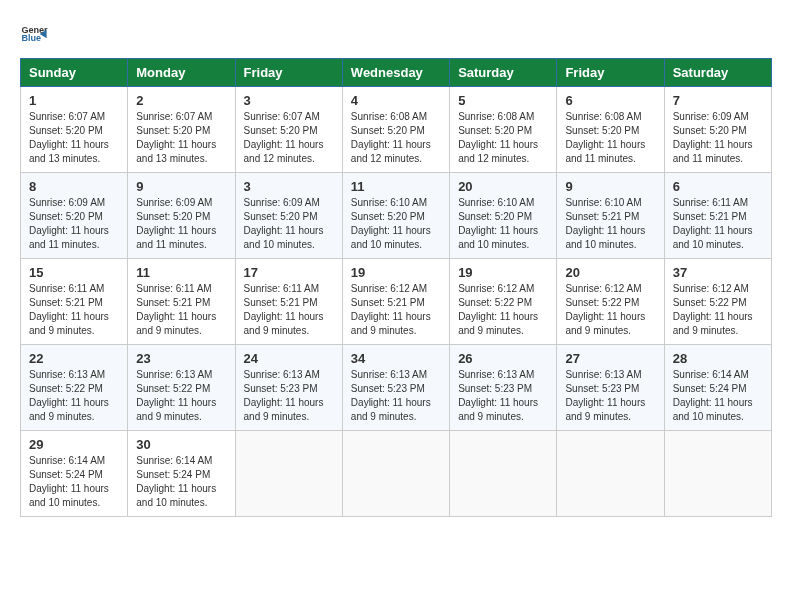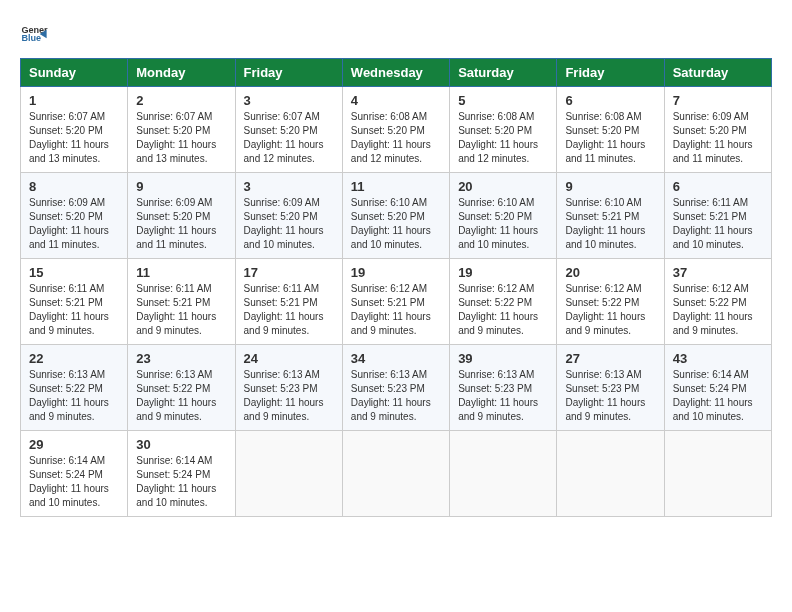--- a/index.html
+++ b/index.html
@@ -310,37 +310,37 @@
       </td>
         <td>
         <span class="day-number">34</span>
         <div class="day-info">
           Sunrise: 6:13 AM<br>
           Sunset: 5:23 PM<br>
           Daylight: 11 hours and 9 minutes.
         </div>
       </td>
         <td>
-        <span class="day-number">39</span>
+        <span class="day-number">26</span>
         <div class="day-info">
           Sunrise: 6:13 AM<br>
           Sunset: 5:23 PM<br>
           Daylight: 11 hours and 9 minutes.
         </div>
       </td>
         <td>
         <span class="day-number">27</span>
         <div class="day-info">
           Sunrise: 6:13 AM<br>
           Sunset: 5:23 PM<br>
           Daylight: 11 hours and 9 minutes.
         </div>
       </td>
         <td>
-        <span class="day-number">43</span>
+        <span class="day-number">28</span>
         <div class="day-info">
           Sunrise: 6:14 AM<br>
           Sunset: 5:24 PM<br>
           Daylight: 11 hours and 10 minutes.
         </div>
       </td>
       </tr>
       <tr>
         <td>
         <span class="day-number">29</span>

